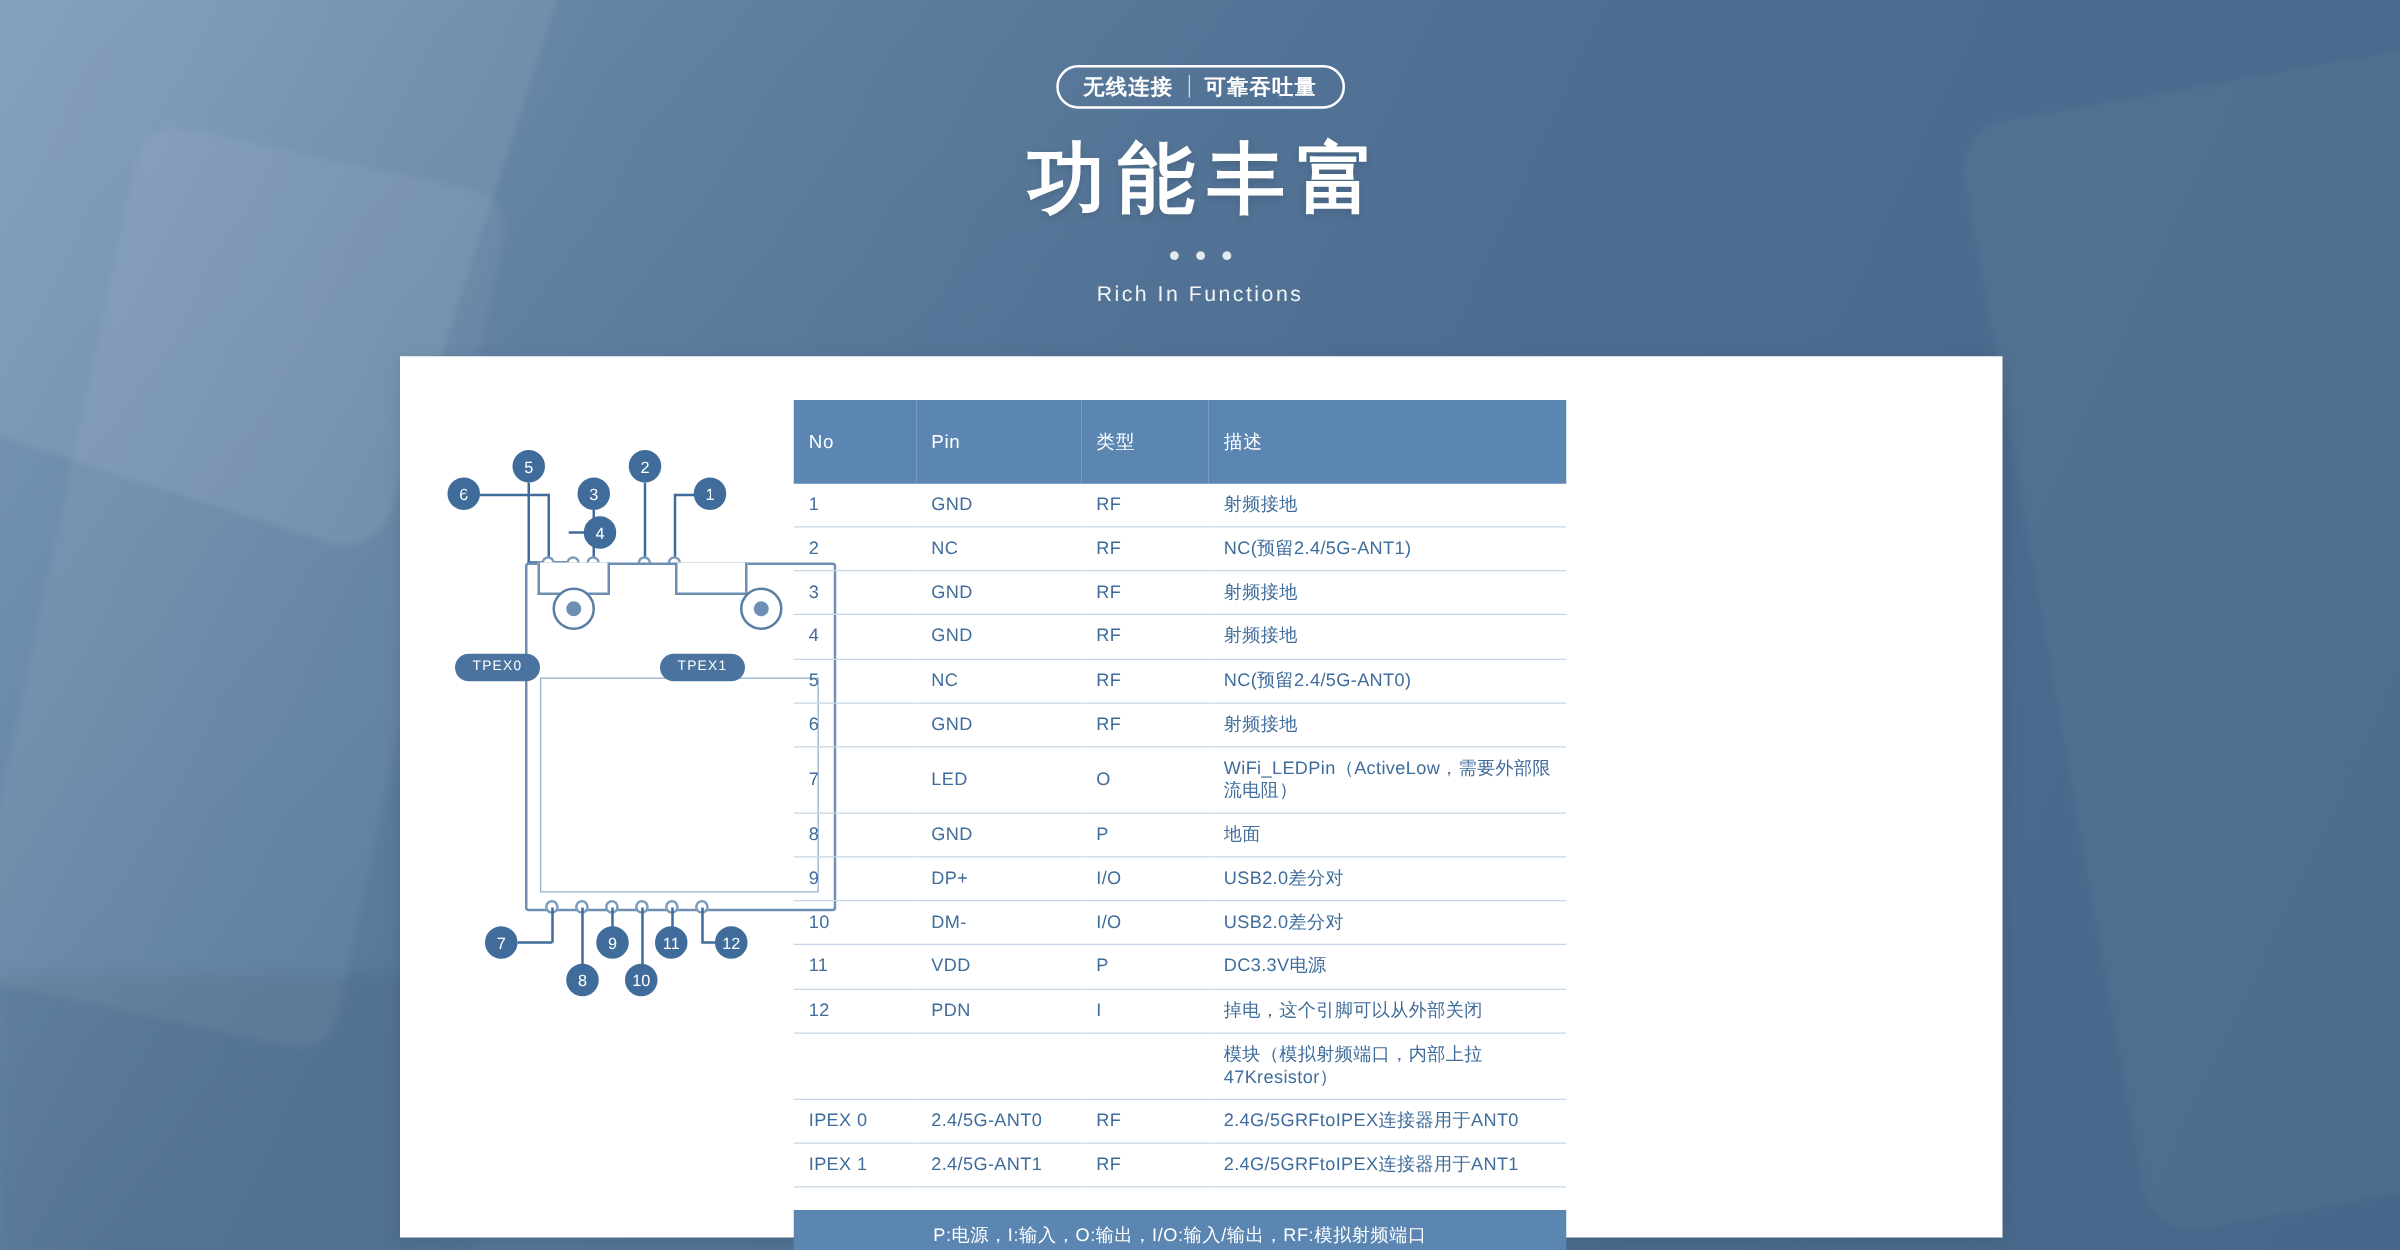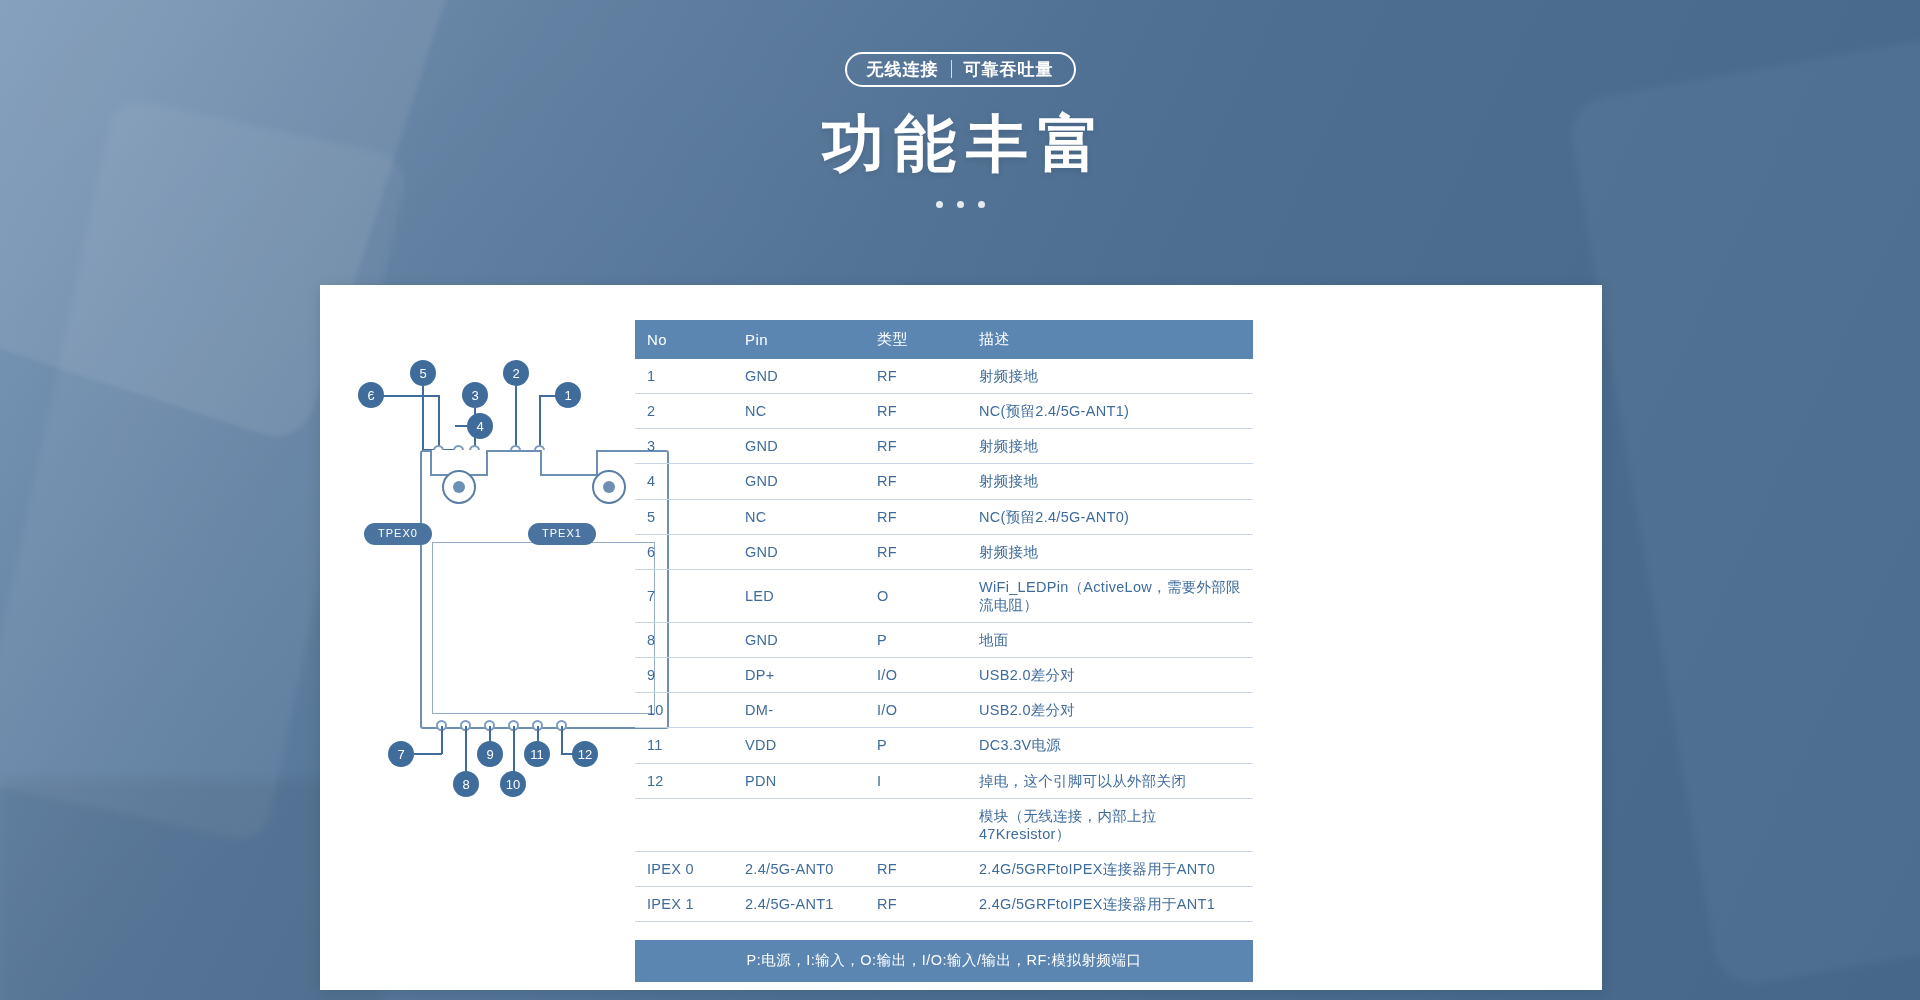--- a/index.html
+++ b/index.html
@@ -253,21 +253,21 @@
     width: 618px;
     font-size: 14.5px;
     color: #3f6c9b;
   }
   table.pins thead th {
     background: #5b86b2;
     color: #ffffff;
     font-weight: 400;
     font-size: 15px;
     text-align: left;
-    padding: 10px 12px;
+    padding: 24px 12px;
     letter-spacing: 0.5px;
   }
   table.pins tbody td {
     border-bottom: 1px solid #c6d6e6;
     padding: 8px 12px;
     vertical-align: middle;
     letter-spacing: 0.3px;
     line-height: 1.25;
   }
   table.pins tbody tr td:nth-child(1) { width: 74px; }
@@ -305,20 +305,21 @@
       <span class="seg1">无线连接</span>
       <span class="divider"></span>
       <span class="seg2">可靠吞吐量</span>
     </div>
     <div class="title">功能丰富</div>
     <div class="dots">
       <i></i>
       <i></i>
       <i></i>
     </div>
+    <div class="subtitle">Rich In Functions</div>
   </div>
 
   <div class="card">
 
     <div class="diagram">
 
       <div class="bubble" style="left:18px; top:87px;">6</div>
       <div class="lead-h" style="left:31px; top:100px; width:68px;"></div>
       <div class="lead" style="left:98px; top:100px; height:56px;"></div>
 
@@ -464,21 +465,21 @@
           <tr>
             <td>12</td>
             <td>PDN</td>
             <td>I</td>
             <td>掉电，这个引脚可以从外部关闭</td>
           </tr>
           <tr class="row-cont">
             <td></td>
             <td></td>
             <td></td>
-            <td>模块（无线连接，内部上拉47Kresistor）</td>
+            <td>模块（模拟射频端口，内部上拉47Kresistor）</td>
           </tr>
           <tr>
             <td>IPEX 0</td>
             <td>2.4/5G-ANT0</td>
             <td>RF</td>
             <td>2.4G/5GRFtoIPEX连接器用于ANT0</td>
           </tr>
           <tr>
             <td>IPEX 1</td>
             <td>2.4/5G-ANT1</td>

